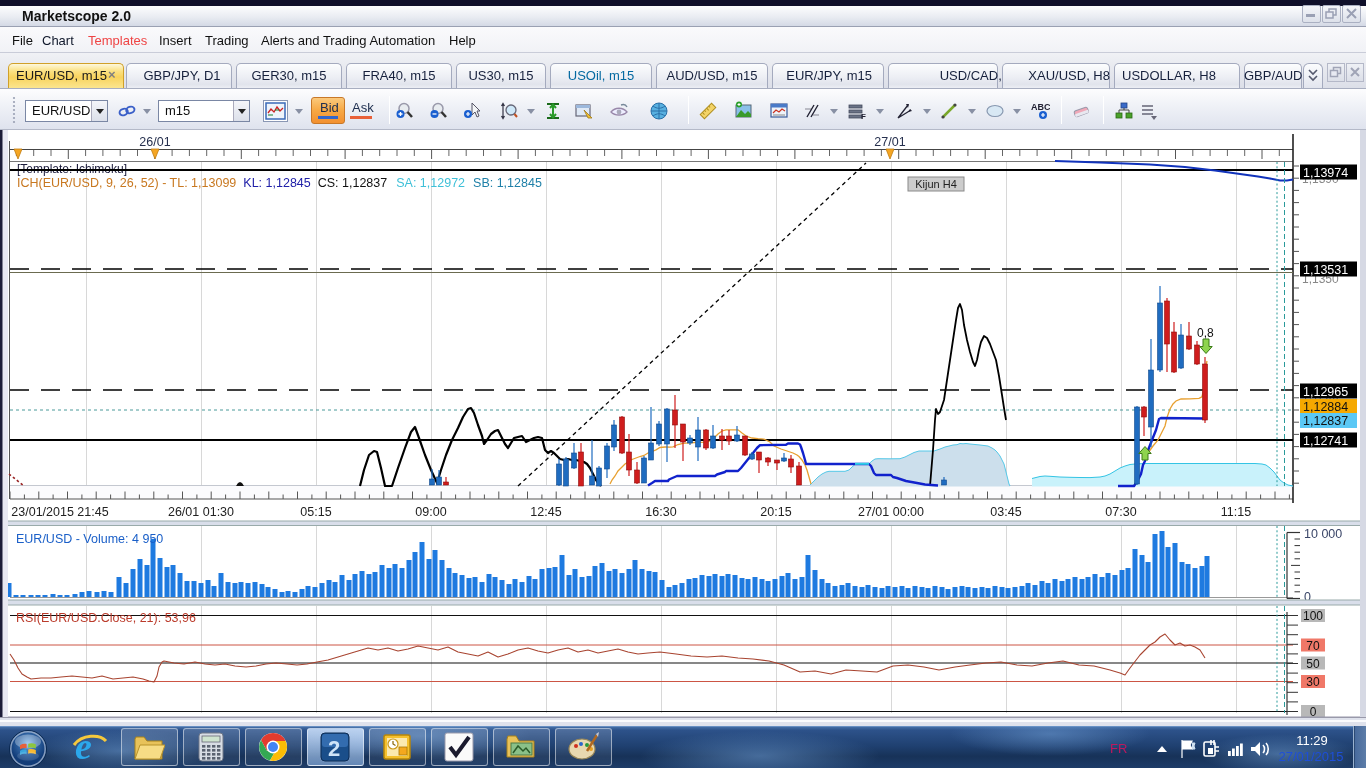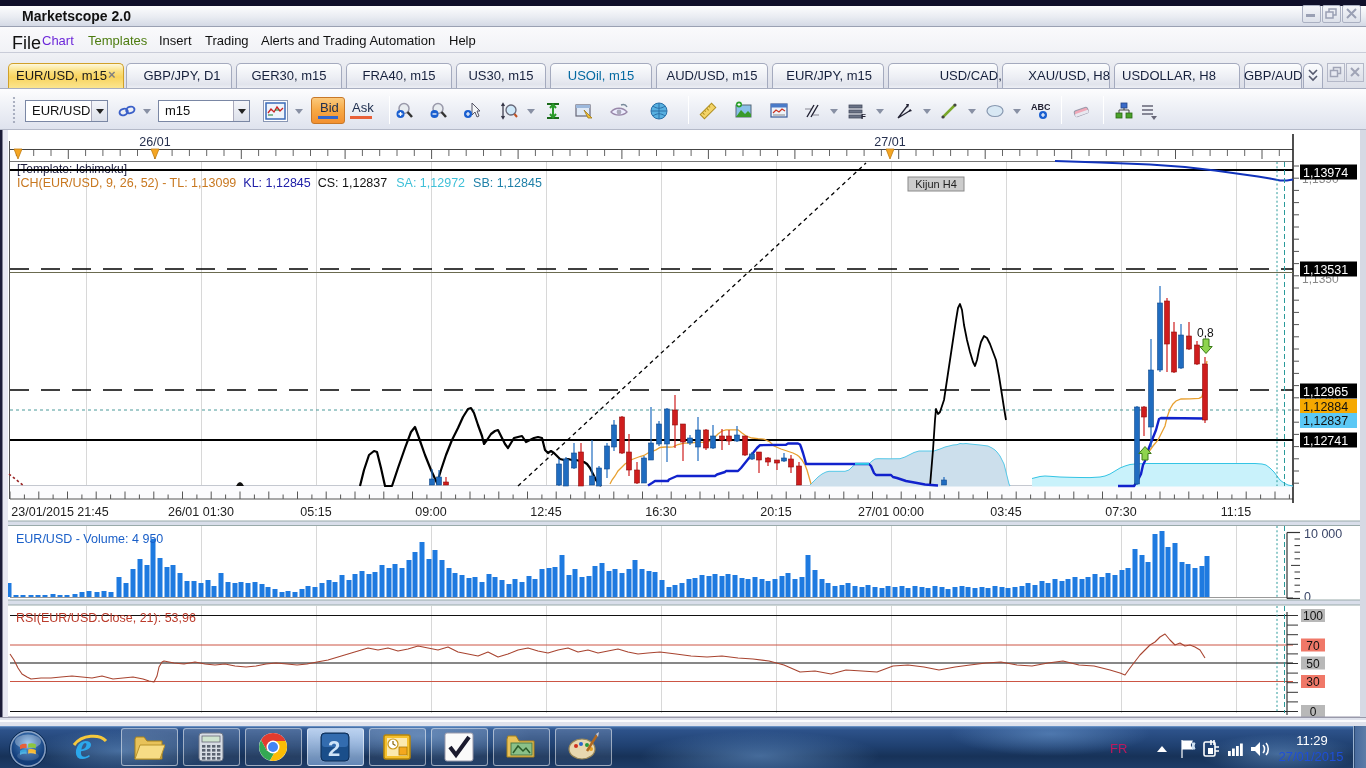--- a/index.html
+++ b/index.html
@@ -13,23 +13,23 @@
 <div class="abs" style="left:1342px;top:5px;width:19px;height:18px;background:linear-gradient(#f4f5f9,#dde1ea);border:1px solid #aab0c2;border-radius:2px"></div>
 <div class="abs" style="left:1306px;top:14px;width:9px;height:3px;background:#9aa0b4"></div>
 <svg class="abs" style="left:1324px;top:7px" width="15" height="14">
       <rect x="5" y="2" width="7" height="6" fill="none" stroke="#9aa0b4" stroke-width="1.5"></rect>
       <rect x="2" y="5" width="7" height="6" fill="#e8eaf2" stroke="#9aa0b4" stroke-width="1.5"></rect>
     </svg>
 <svg class="abs" style="left:1344px;top:7px" width="15" height="14">
       <path d="M3 2 L12 11 M12 2 L3 11" stroke="#9aa0b4" stroke-width="2"></path>
     </svg>
 <div class="abs" style="left:0;top:27px;width:1366px;height:26px;background:linear-gradient(#fafafc,#f1f2f6);border-bottom:1px solid #c9ccd8"></div>
-<div class="abs" style="left:12px;top:33px;font-size:18px;color:#111">File</div>
-<div class="abs" style="left:42px;top:33px;font-size:13px;color:#6d28d9">Chart</div>
-<div class="abs" style="left:88px;top:33px;font-size:13px;color:#4d7c0f">Templates</div>
+<div class="abs" style="left:12px;top:33px;font-size:13px;color:#111">File</div>
+<div class="abs" style="left:42px;top:33px;font-size:13px;color:#0f172a">Chart</div>
+<div class="abs" style="left:88px;top:33px;font-size:13px;color:#ef4444">Templates</div>
 <div class="abs" style="left:159px;top:33px;font-size:13px;color:#111">Insert</div>
 <div class="abs" style="left:205px;top:33px;font-size:13px;color:#111">Trading</div>
 <div class="abs" style="left:261px;top:33px;font-size:13px;color:#111">Alerts and Trading Automation</div>
 <div class="abs" style="left:449px;top:33px;font-size:13px;color:#111">Help</div>
 <div class="abs" style="left:0;top:53px;width:1366px;height:36px;background:linear-gradient(#f0f1f5,#dcdfe8);border-bottom:1px solid #a8aec0"></div>
 <div class="abs" style="left:8px;top:63px;width:116px;height:25px;background:linear-gradient(#fdf8dc 0%,#fbe182 30%,#f8d35e 55%,#fbe58e 100%);border:1px solid #d0a029;border-bottom:none;border-radius:5px 5px 0 0"></div>
 <div class="abs" style="left:16px;top:68px;font-size:13px;color:#1a1a1a">EUR/USD, m15</div>
 <div class="abs" style="left:108px;top:67px;font-size:13px;color:#808080;font-weight:bold">×</div>
 <div class="abs" style="left:126px;top:63px;width:106px;height:25px;background:linear-gradient(#fcfdfe,#ebedf3 60%,#e1e4ec 85%,#eceef4 100%);border:1px solid #a4aabe;border-bottom:none;border-radius:5px 5px 0 0"></div>
 <div class="abs" style="left:126px;top:68px;width:112px;text-align:center;font-size:13px;color:#16203c">GBP/JPY, D1</div>

